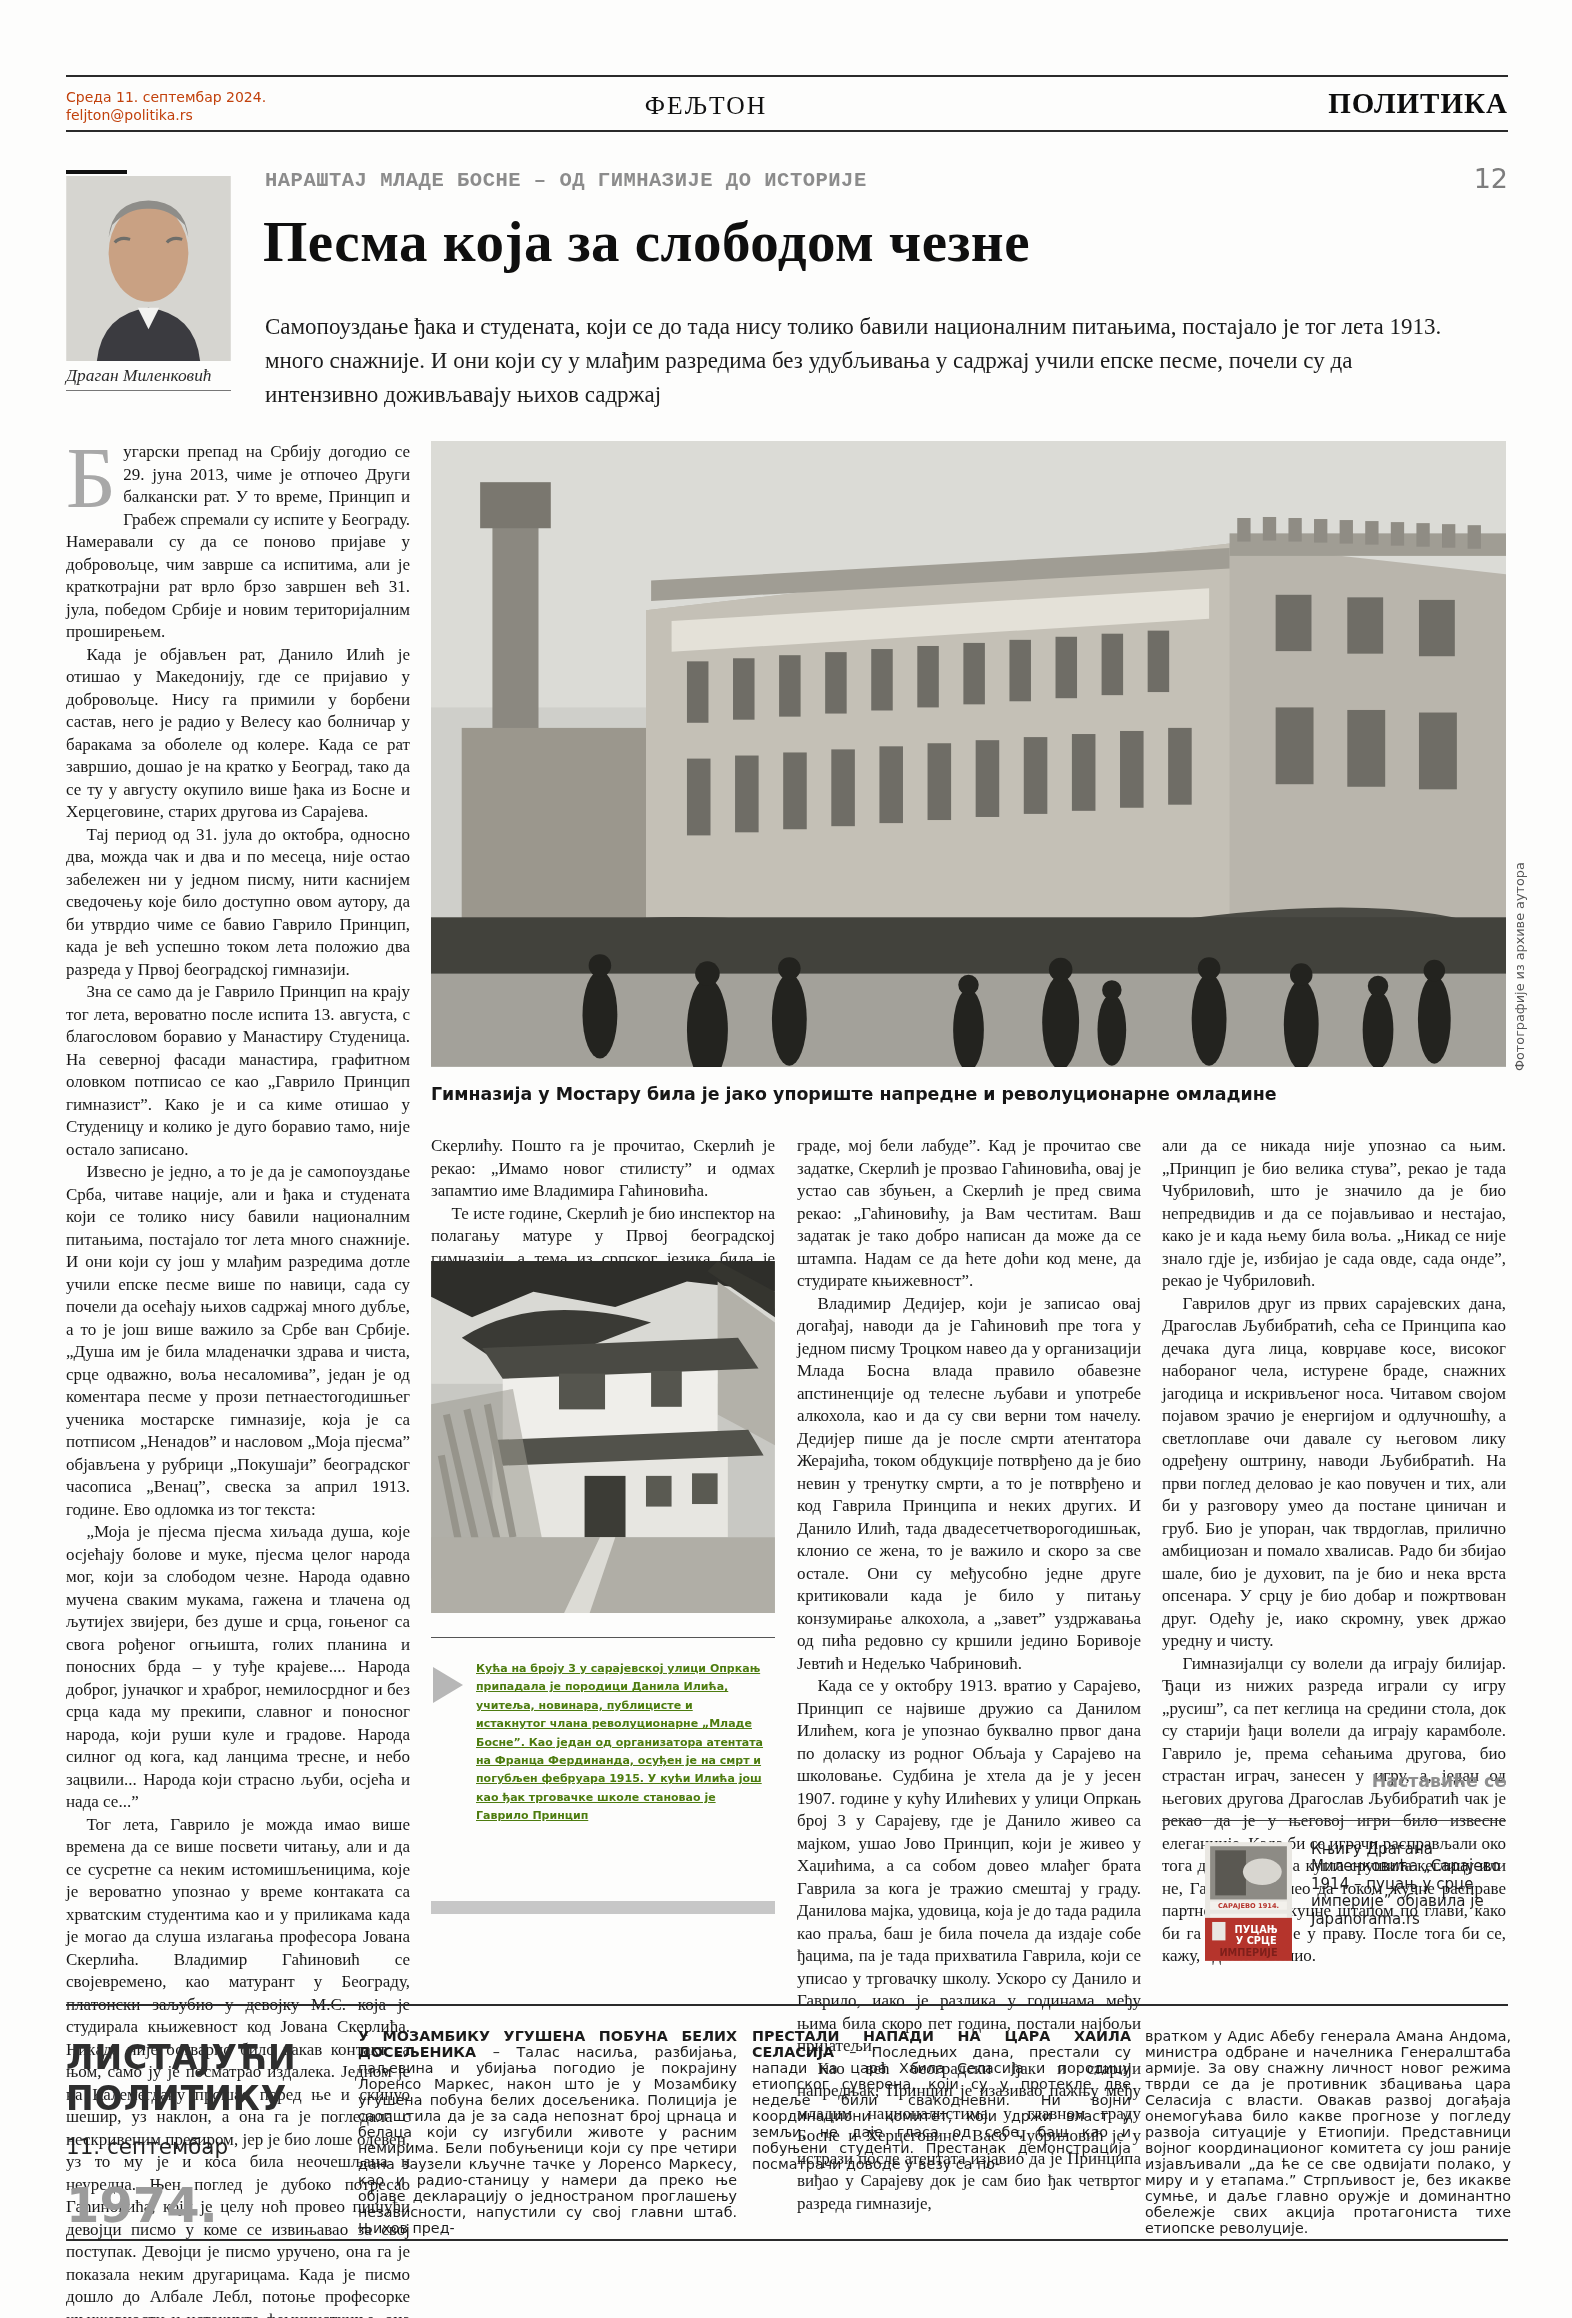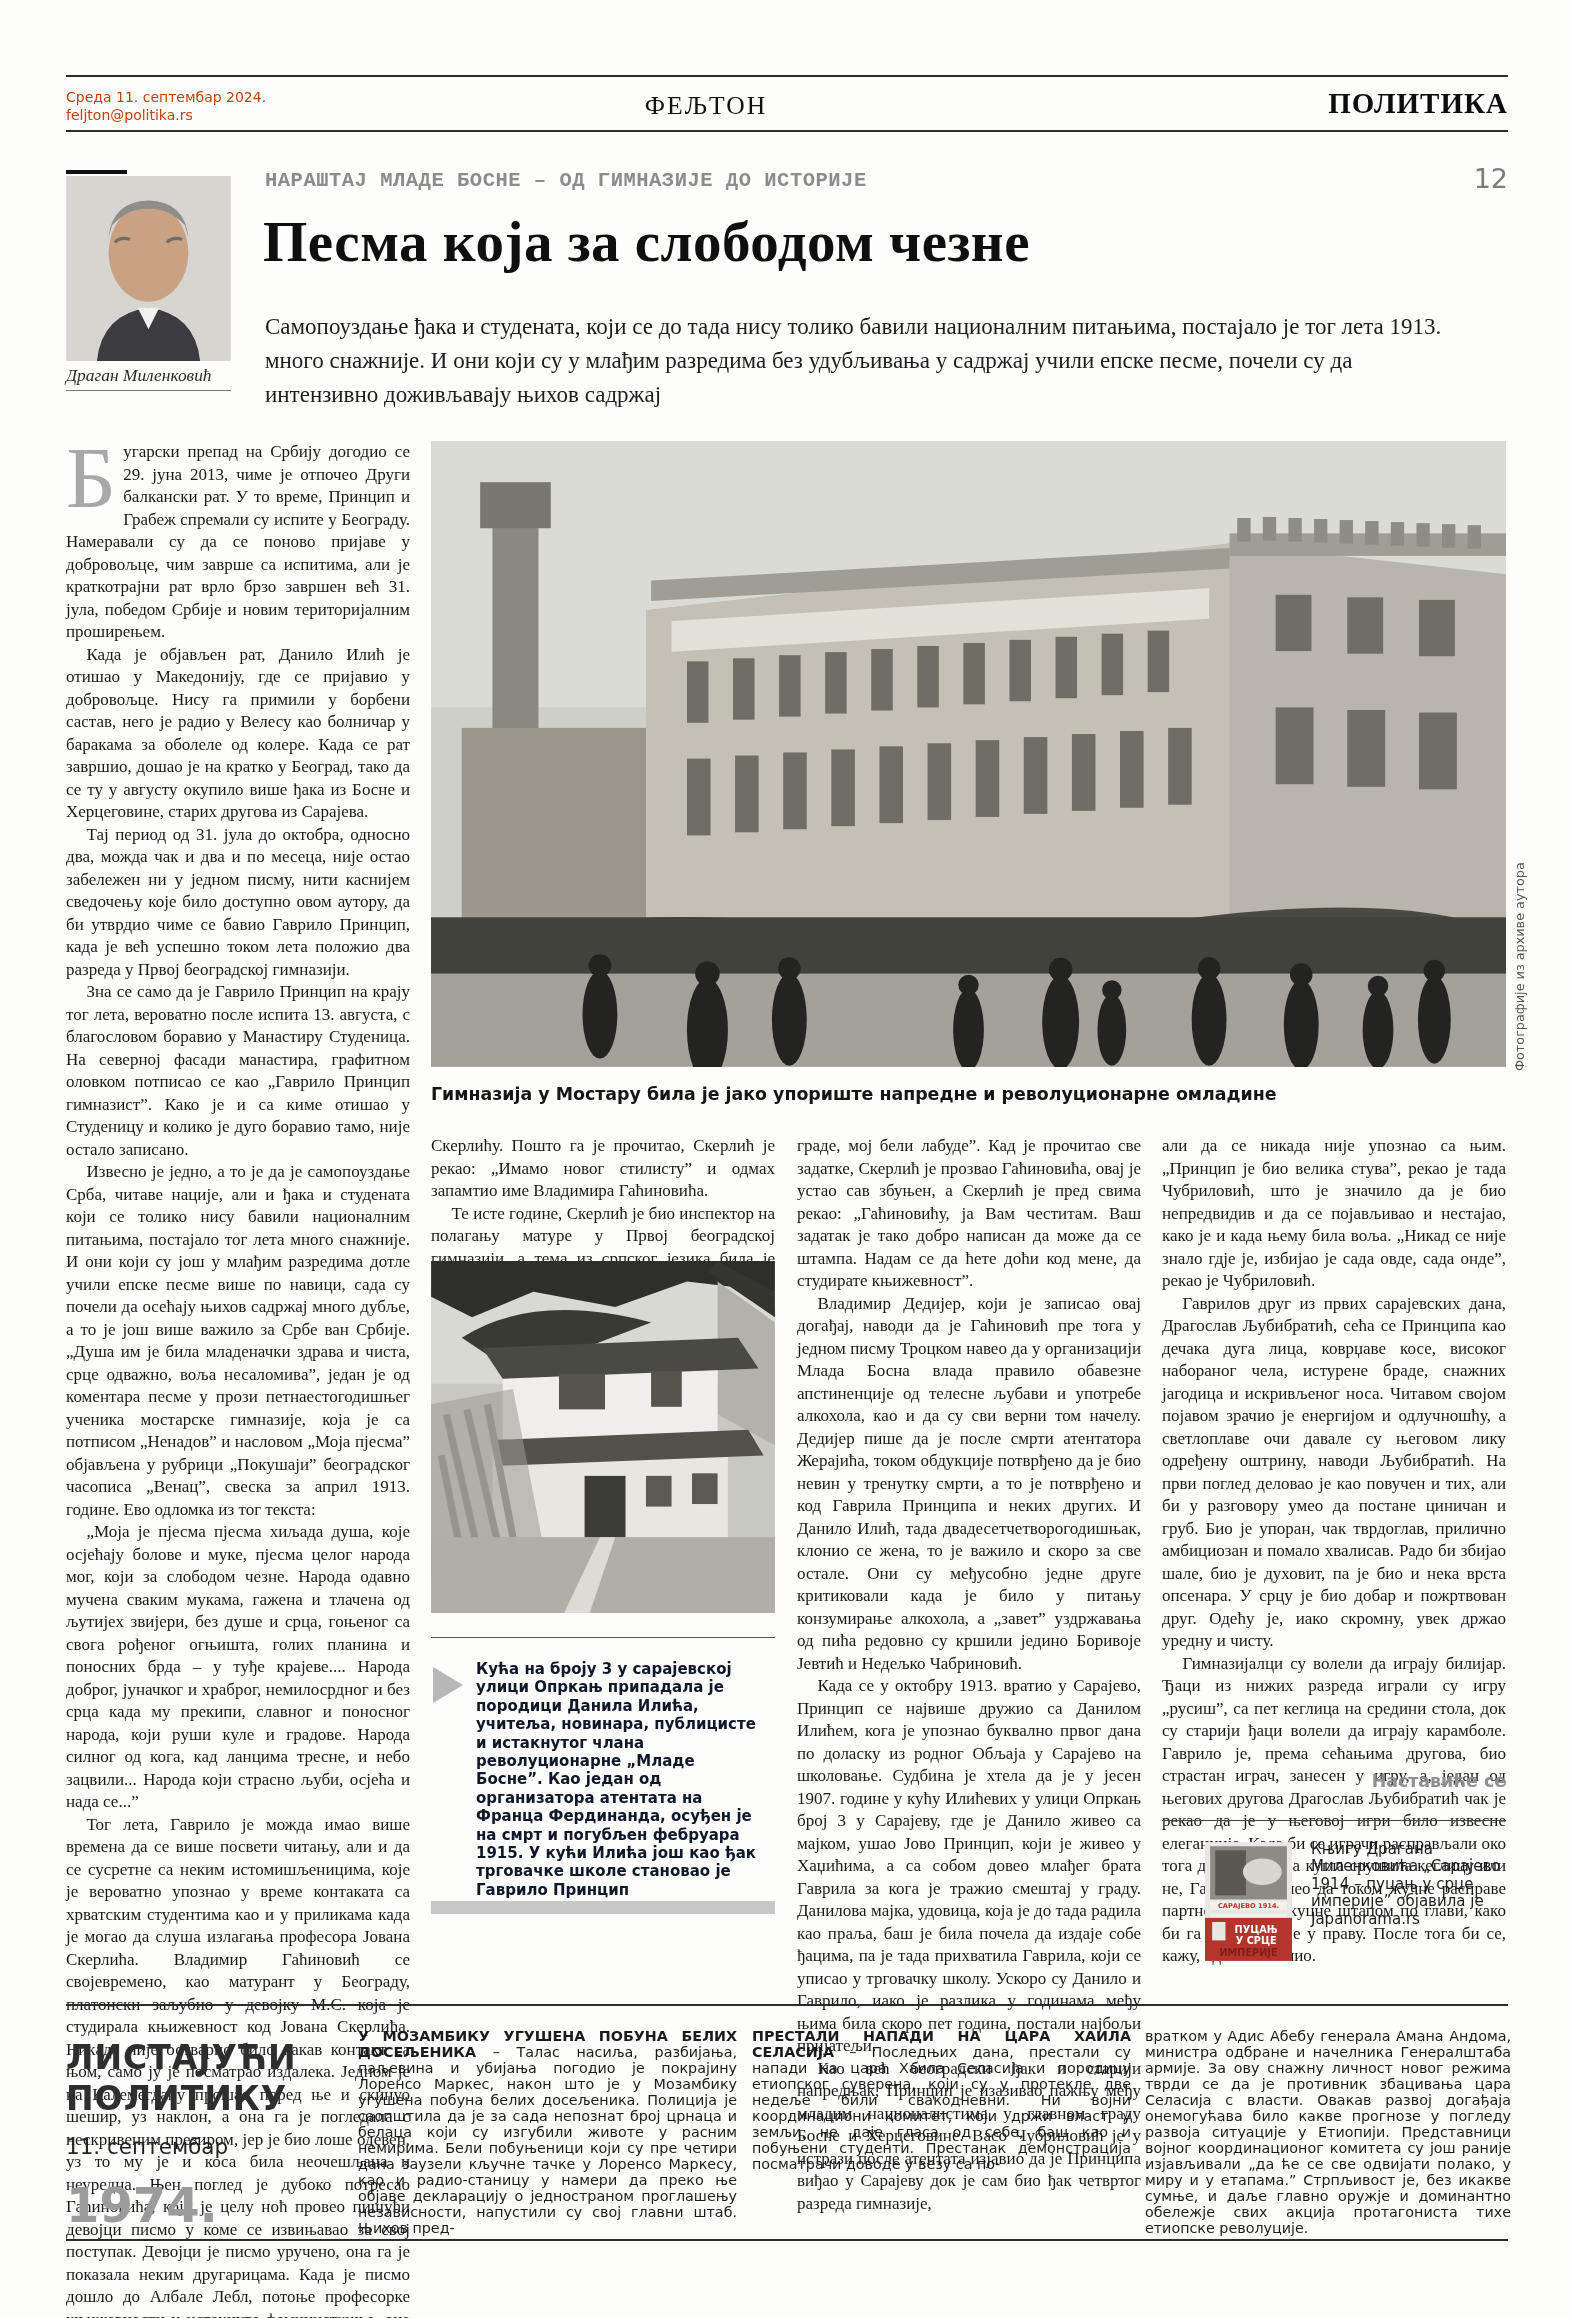--- a/index.html
+++ b/index.html
@@ -19,21 +19,21 @@
   
   .bodycol{position:absolute;width:344px;font-size:17px;line-height:22.5px;text-align:justify;color:#191919;}
   .bodycol p{margin:0;text-indent:20.5px;}
   .bodycol p.noindent{text-indent:0;}
   .dropcap{float:left;font-size:87px;line-height:67px;padding:3.1px 7.2px 0 0;color:#a8a8a8;font-weight:normal;}
   
   .main-caption{left:431px;top:1084px;width:1075px;font-family:"DejaVu Sans",sans-serif;font-weight:bold;font-size:17.4px;color:#161616;}
   .photo-credit{left:1512px;top:661px;height:410px;font-family:"DejaVu Sans",sans-serif;font-size:12.8px;color:#555;writing-mode:vertical-rl;transform:rotate(180deg);text-align:left;}
   
   .tri{left:433px;top:1667px;width:0;height:0;border-left:30px solid #b7b7b7;border-top:18.4px solid transparent;border-bottom:18.4px solid transparent;}
-  .house-caption{left:476px;top:1660px;width:290px;font-family:"DejaVu Sans",sans-serif;font-weight:bold;font-size:15px;line-height:18.4px;color:#0f172a;}
+  .house-caption{left:476px;top:1660px;width:290px;font-family:"DejaVu Sans",sans-serif;font-weight:bold;font-size:11px;line-height:18.4px;color:#4d7c0f;text-decoration:underline;}
   .graybar{left:431px;top:1901px;width:344px;height:13.3px;background:#c7c7c7;}
   
   .next{left:1162px;top:1771px;width:344px;text-align:right;font-family:"DejaVu Sans",sans-serif;font-weight:bold;font-size:17.4px;color:#8f8f8f;}
   .promo-text{left:1311px;top:1841px;width:197px;font-family:"DejaVu Sans",sans-serif;font-size:15px;line-height:17.4px;color:#1c1c1c;}
   
   .bot-title{left:66px;top:2037px;width:277px;font-family:"DejaVu Sans",sans-serif;font-size:33px;line-height:41px;letter-spacing:1px;color:#2e2e2e;font-weight:bold;}
   .bot-date{left:66px;top:2134px;font-family:"DejaVu Sans",sans-serif;font-size:21.5px;color:#222;text-align:right;}
   .bot-year{left:66px;top:2177px;font-family:"DejaVu Sans",sans-serif;font-weight:bold;font-size:48px;color:#9b9b9b;}
   .botcol{position:absolute;top:2028px;width:379px;font-family:"DejaVu Sans",sans-serif;font-size:14.3px;line-height:16px;text-align:justify;color:#1b1b1b;}
   .botcol p{margin:0 0 15.4px 0;}

